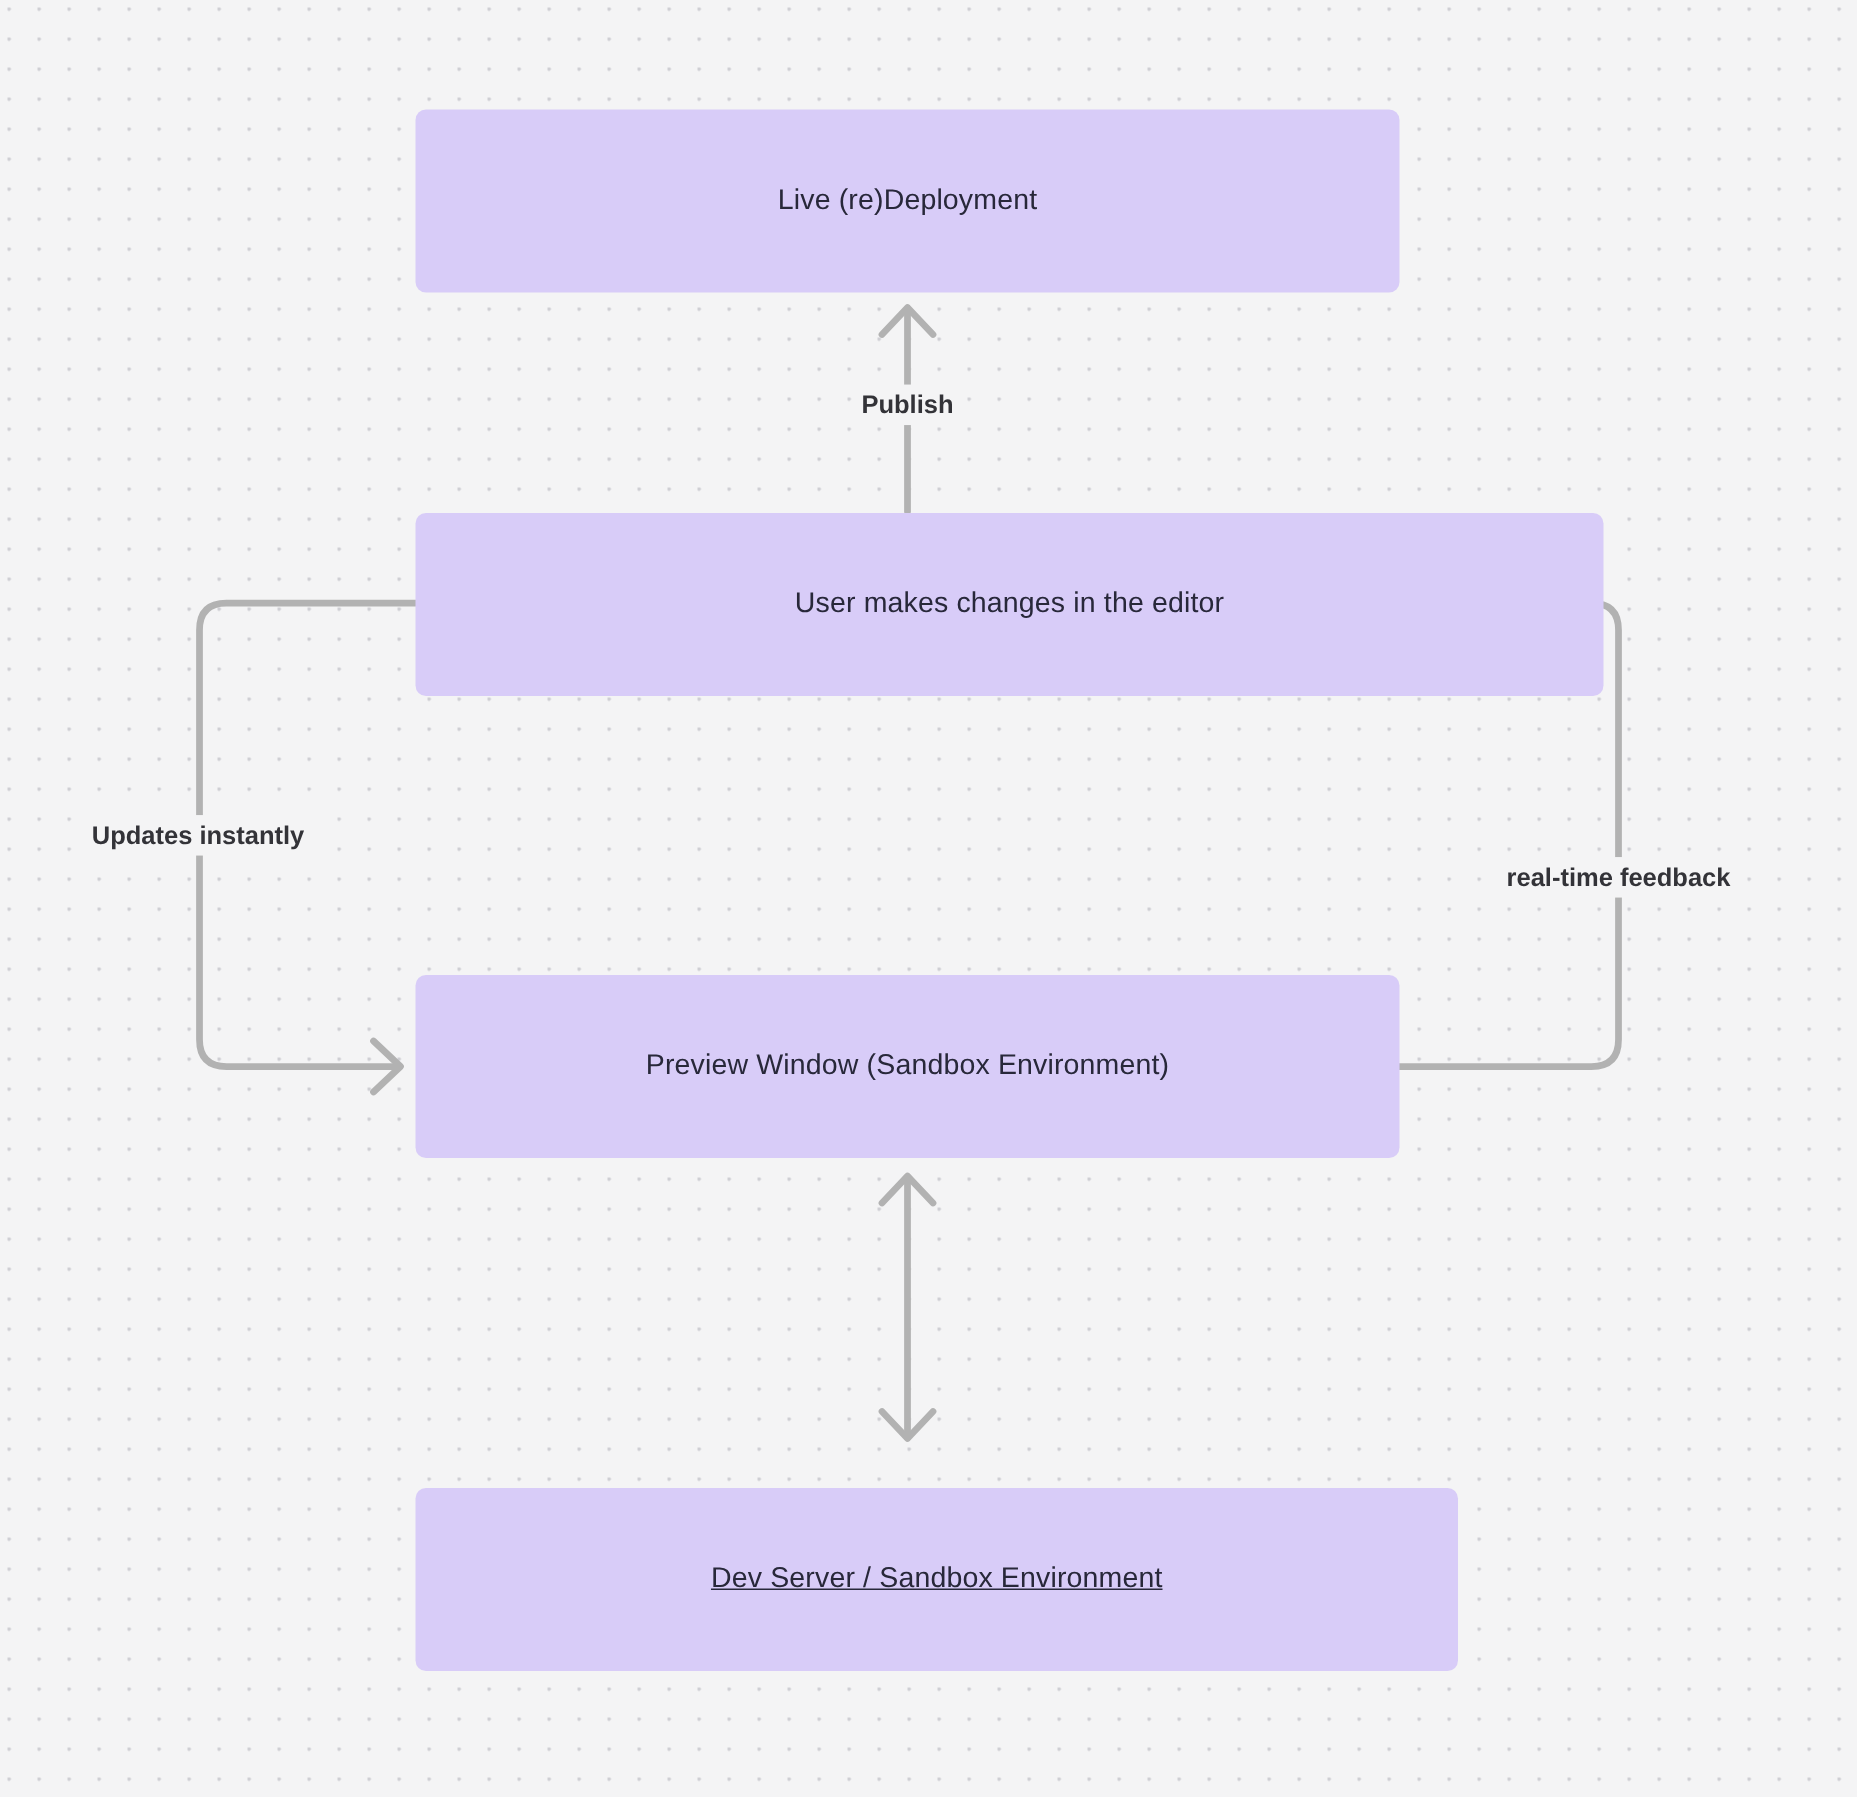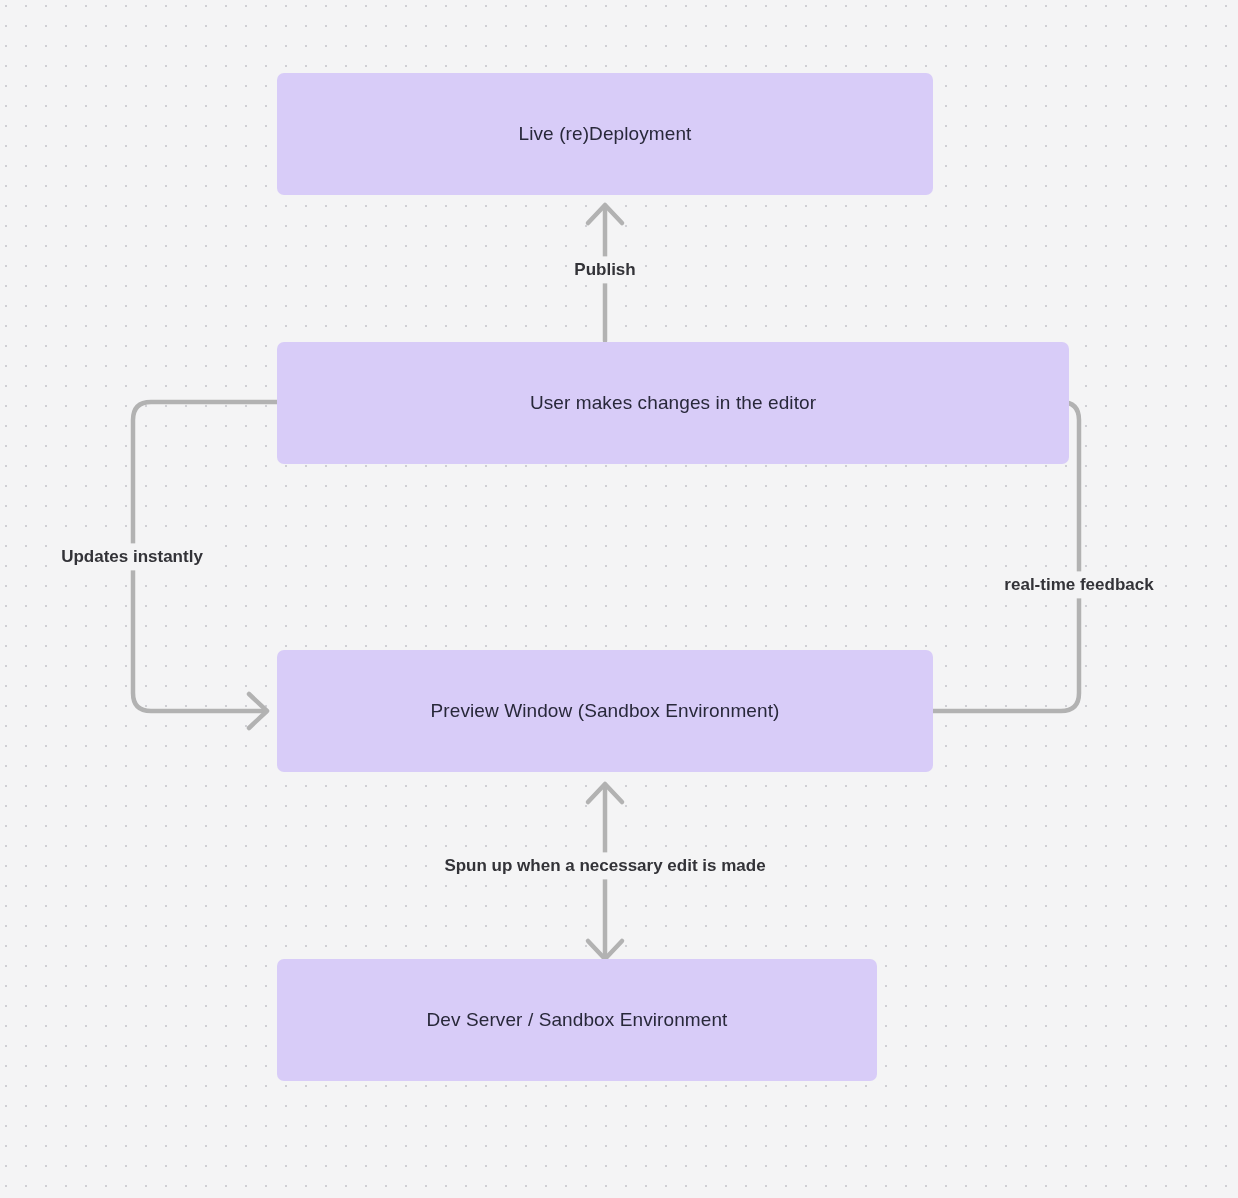--- a/index.html
+++ b/index.html
@@ -96,25 +96,24 @@
   </div>
 
   <div class="node" style="left:277px; top:342px; width:792px; height:122px;">
     <span>User makes changes in the editor</span>
   </div>
 
   <div class="node" style="left:277px; top:650px; width:656px; height:122px;">
     <span>Preview Window (Sandbox Environment)</span>
   </div>
 
-  <div class="node" style="left:277px; top:959px; width:600px; height:122px;">
+  <div class="node" style="left:277px; top:992px; width:695px; height:122px;text-decoration:underline;">
     <span>Dev Server / Sandbox Environment</span>
   </div>
 
   <div class="edge-label" style="left:605px; top:270px;">Publish</div>
 
   <div class="edge-label" style="left:132px; top:557px;text-align:right;">Updates instantly</div>
 
   <div class="edge-label" style="left:1079px; top:557px;margin-top:28px;">real-time feedback</div>
 
-  <div class="edge-label" style="left:605px; top:866px;">Spun up when a necessary edit is made</div>
 
 </div>
 
 </body></html>

